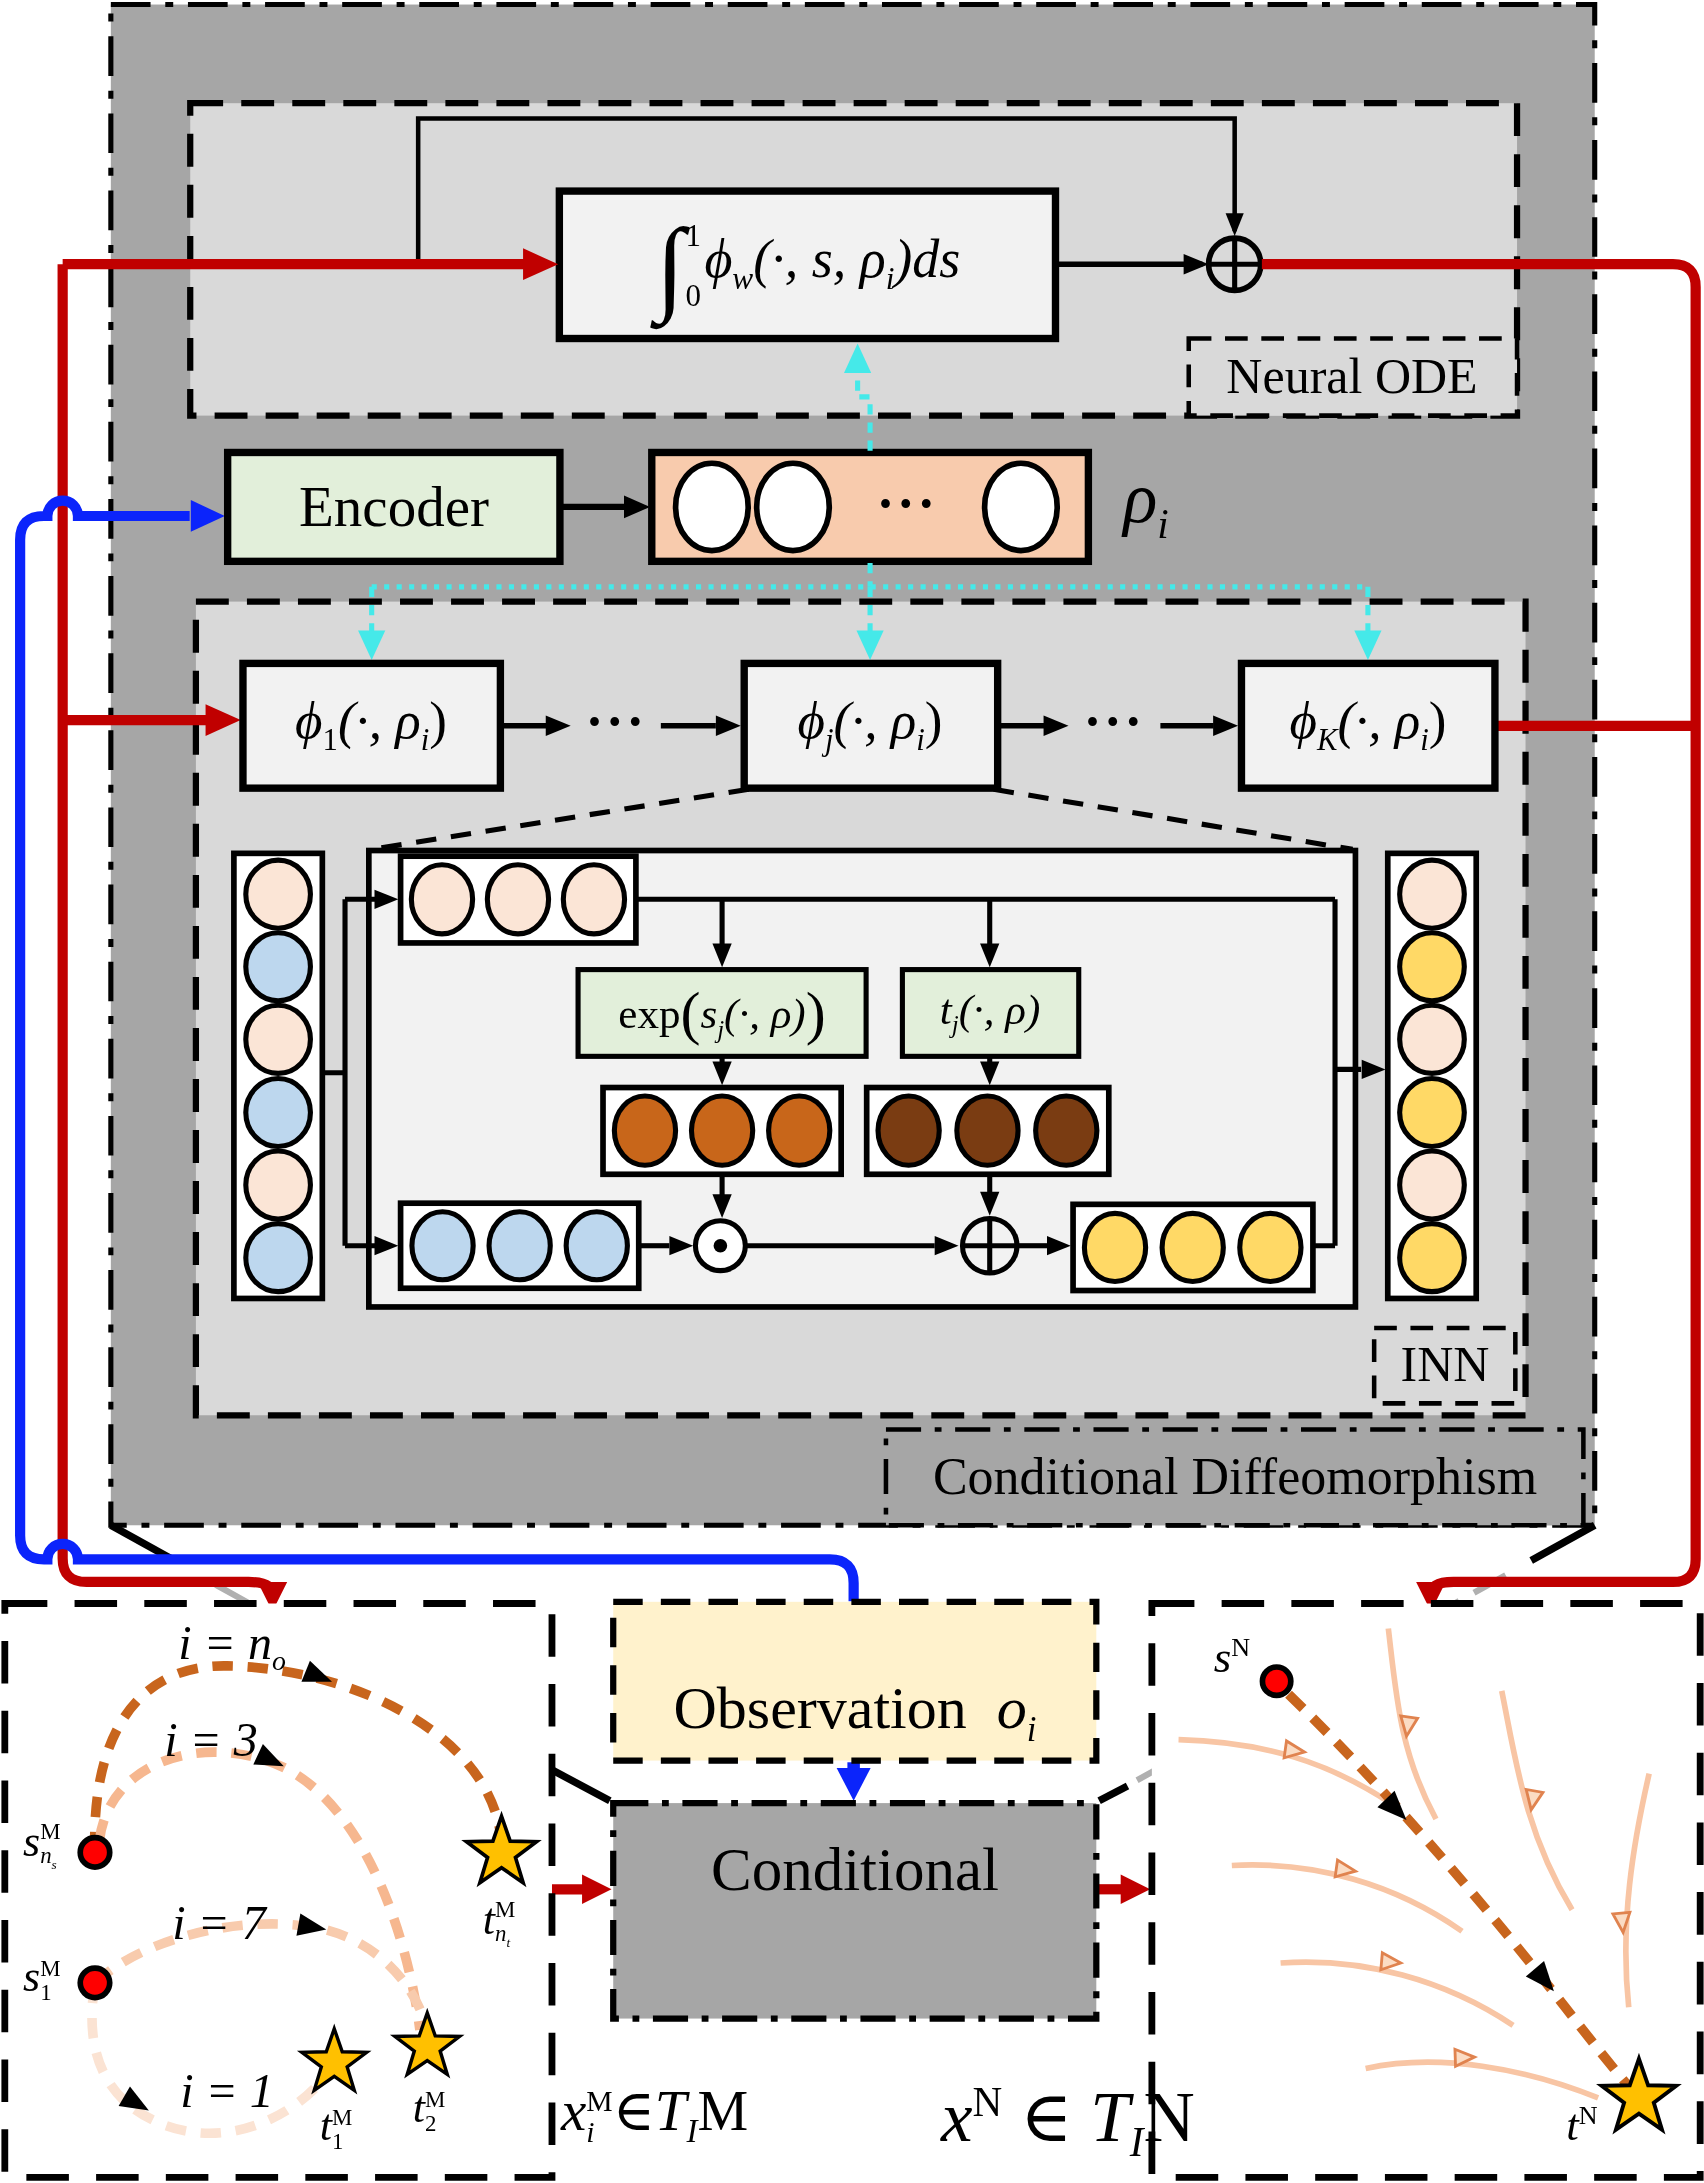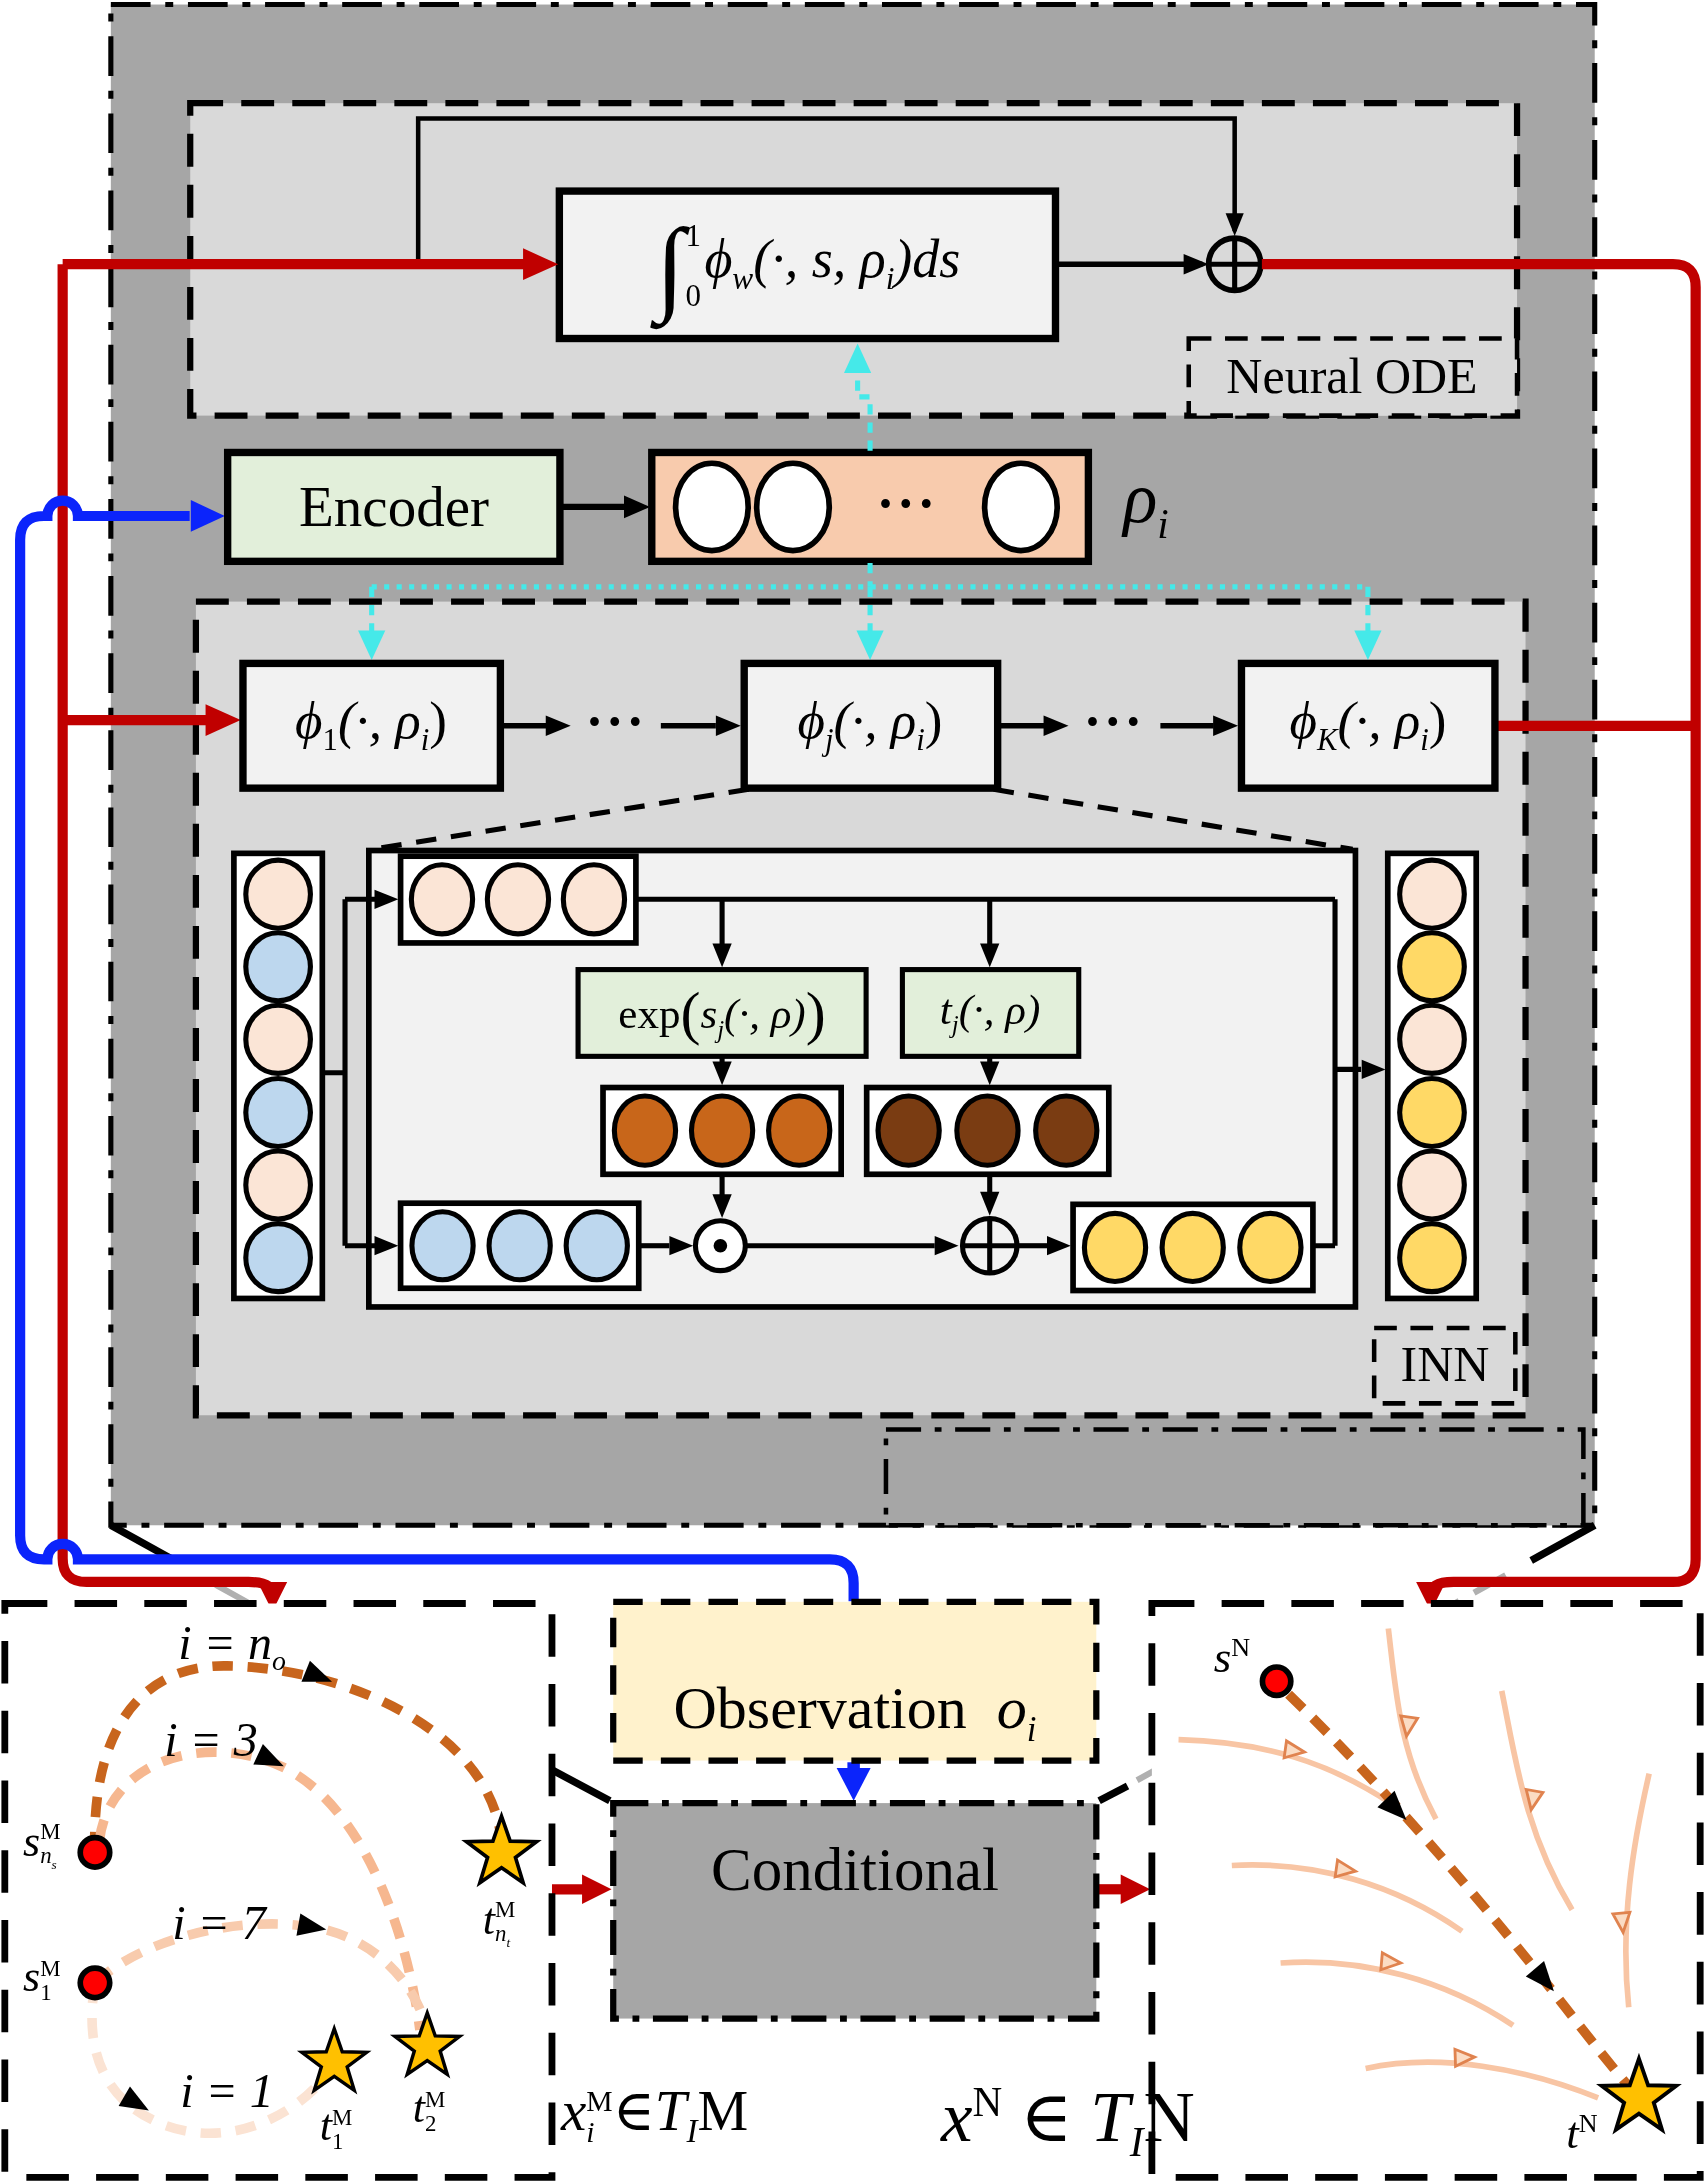--- a/index.html
+++ b/index.html
@@ -254,20 +254,21 @@
 
   <div class="t" style="left:722px;top:1013px;font-size:43px;">
     <span>exp</span><span style="font-size:60px;vertical-align:-4.5px;">(</span><span class="it">s</span><sub class="it">j</sub><span class="it">(·, ρ)</span><span style="font-size:60px;vertical-align:-4.5px;">)</span>
   </div>
   <div class="t" style="left:990px;top:1013px;font-size:43px;">
     <span class="it">t</span><sub class="it">j</sub><span class="it">(·, ρ)</span>
   </div>
 
   <div class="t" style="left:1445px;top:1364px;font-size:50px;text-align:right;">INN</div>
 
+  <div class="t" style="left:1235px;top:1477px;font-size:52px;">Conditional Diffeomorphism</div>
 
   <div class="t" style="left:855px;top:1680px;font-size:60px;margin-top:33px;">
     <span>Observation</span>&nbsp;&nbsp;<span class="it">o</span><sub class="it">i</sub>
   </div>
 
   <div class="t" style="left:855px;top:1869px;font-size:61px;">Conditional</div>
 
   <div class="t it" style="left:218px;top:1647px;font-size:48px;margin-left:14px;">
     <span>i = n</span><sub>o</sub>
   </div>
@@ -318,18 +319,18 @@
         <span class="it">i</span>
       </span><span>∈</span><span class="it">T</span><sub class="it">I</sub><span>M</span>
   </div>
   <div class="tl" style="left:941px;top:2082px;font-size:71px;">
     <span class="it">x</span><sup>N</sup><span> ∈ </span><span class="it">T</span><sub class="it">I</sub><span>N</span>
   </div>
 
   <div class="t" style="left:1232px;top:1657px;font-size:45px;">
     <span class="it">s</span><sup>N</sup>
   </div>
-  <div class="t" style="left:1582px;top:2125px;font-size:45px;margin-top:8px;">
+  <div class="t" style="left:1582px;top:2125px;font-size:45px;">
     <span class="it">t</span><sup>N</sup>
   </div>
 
 </div>
 
 
 </body></html>

